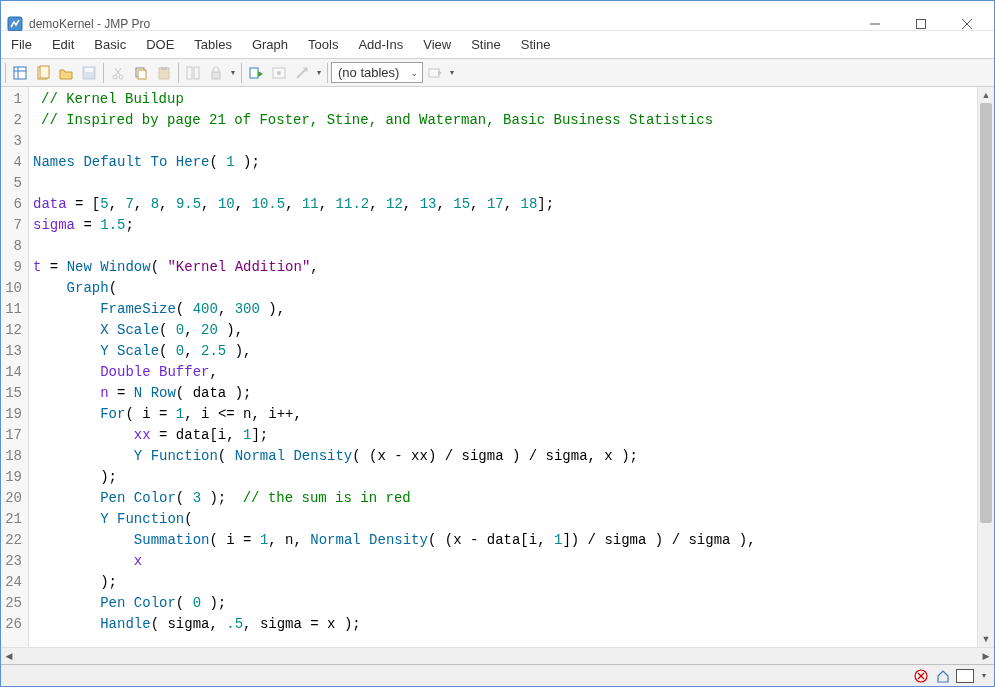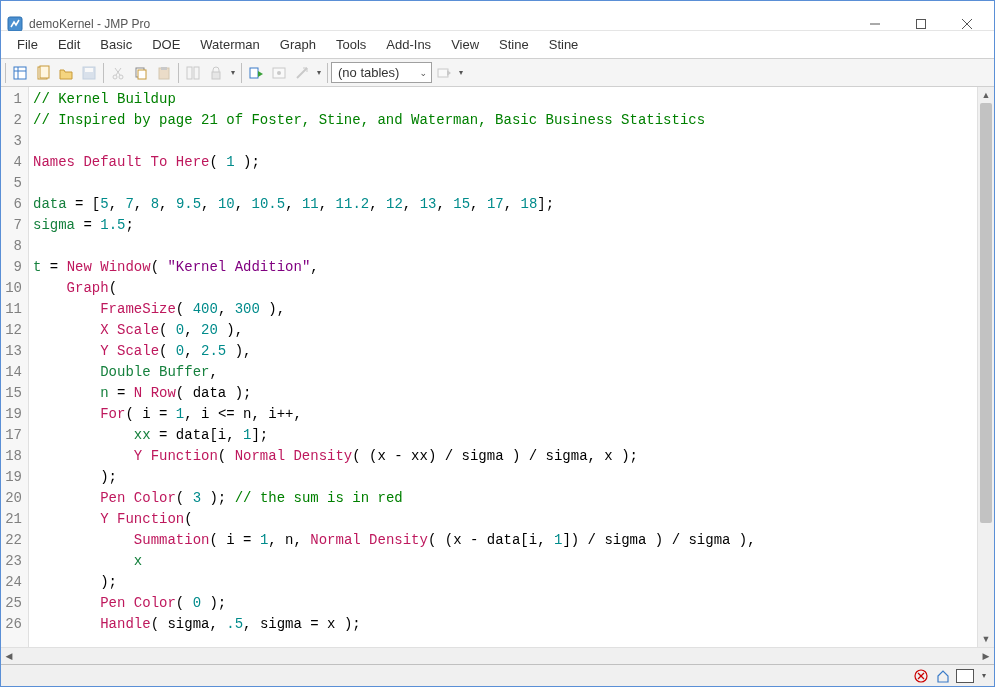--- a/index.html
+++ b/index.html
@@ -41,21 +41,21 @@
     display: flex; align-items: center; justify-content: center;
     color: #555;
     cursor: pointer;
   }
 
   .menubar {
     height: 28px;
     background: #fff;
     display: flex;
     align-items: center;
-    padding: 0 6px;
+    padding: 0 0;
     border-bottom: 1px solid #d0d0d0;
   }
   .menu-item {
     padding: 4px 10px;
     color: #333;
     font-size: 13px;
     cursor: pointer;
   }
 
   .toolbar {
@@ -90,21 +90,21 @@
   .tables-combo {
     height: 21px;
     background: #fff;
     border: 1px solid #a0a0a0;
     display: flex;
     align-items: center;
     padding: 0 4px 0 6px;
     font-size: 13px;
     color: #333;
     cursor: pointer;
-    gap: 20px;
+    gap: 11px;
   }
   .tables-combo .chev { font-size: 9px; color: #555; }
 
   .editor-area {
     flex: 1;
     display: flex;
     overflow: hidden;
     position: relative;
   }
   .gutter {
@@ -194,25 +194,25 @@
     border: 1px solid #555;
     background: #fff;
     cursor: pointer;
   }
   .status-dd-arrow {
     font-size: 8px; color: #555; cursor: pointer;
     padding: 0 4px;
   }
 
   
-  .cm { color: #008000; }  
-  .kw { color: #be185d; }  
+  .cm { color: #008000; margin-left: 8px; }  
+  .kw { color: #0369a1; }  
   .nm { color: #008b8b; }  
   .st { color: #800080; }  
-  .id { color: #15803d; }  
+  .id { color: #6d28d9; }  
   .op { color: #000000; }  
 </style>
 </head>
 <body>
 
 <div class="titlebar">
   <span class="app-icon">
     <svg width="16" height="16" viewBox="0 0 16 16">
       <rect x="1" y="1" width="14" height="14" rx="2" fill="#4a8fd0" stroke="#2a6fb0"></rect>
       <path d="M4 11 L7 6 L9 9 L12 4" stroke="#fff" stroke-width="1.5" fill="none"></path>
@@ -237,21 +237,21 @@
         </svg>
     </div>
   </div>
 </div>
 
 <div class="menubar">
   <div class="menu-item">File</div>
   <div class="menu-item">Edit</div>
   <div class="menu-item">Basic</div>
   <div class="menu-item">DOE</div>
-  <div class="menu-item">Waterman</div>
+  <div class="menu-item">Tables</div>
   <div class="menu-item">Graph</div>
   <div class="menu-item">Tools</div>
   <div class="menu-item">Add-Ins</div>
   <div class="menu-item">View</div>
   <div class="menu-item">Stine</div>
   <div class="menu-item">Stine</div>
 </div>
 
 <div class="toolbar">
   <span class="tool-sep"></span>

